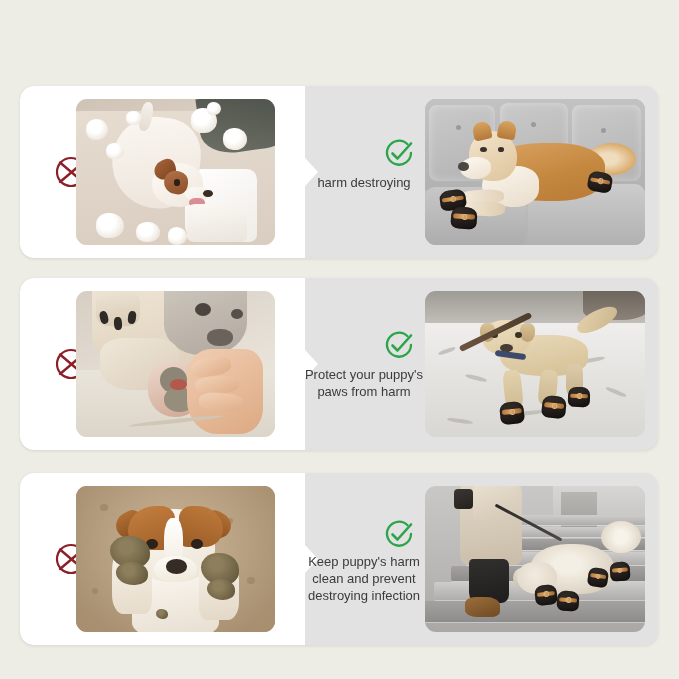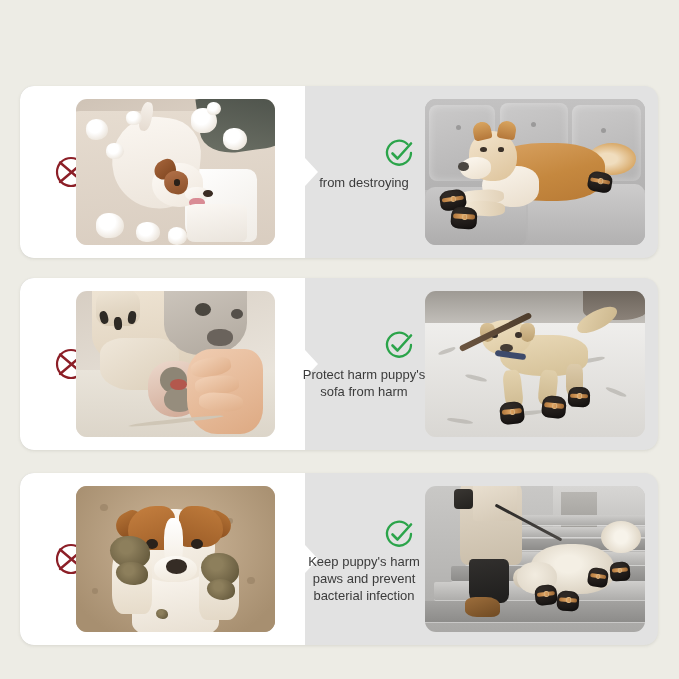--- a/index.html
+++ b/index.html
@@ -432,21 +432,21 @@
     <div class="arrow-notch"></div>
 
     <div class="mid">
       <div class="check-badge">
         <svg width="34" height="34" viewBox="0 0 34 34">
           <path d="M25.5 8.2 A12 12 0 1 0 29 17" fill="none" stroke="#2ba44a" stroke-width="2.3" stroke-linecap="round"></path>
           <polyline points="10.5,17.5 15.5,22.5 29,7.5" fill="none" stroke="#2ba44a" stroke-width="2.6" stroke-linecap="round" stroke-linejoin="round"></polyline>
         </svg>
       </div>
       <div class="mid-text">
-        <div>from destroying</div>
+        <div>harm destroying</div>
       </div>
     </div>
 
     <div class="photo-right">
       <div class="scene s1R">
         <div class="el back"></div>
         <div class="el cush c1"></div>
           <div class="el cush c2"></div>
           <div class="el cush c3"></div>
         <div class="el tuft t1"></div>
@@ -523,22 +523,22 @@
     <div class="arrow-notch"></div>
 
     <div class="mid">
       <div class="check-badge">
         <svg width="34" height="34" viewBox="0 0 34 34">
           <path d="M25.5 8.2 A12 12 0 1 0 29 17" fill="none" stroke="#2ba44a" stroke-width="2.3" stroke-linecap="round"></path>
           <polyline points="10.5,17.5 15.5,22.5 29,7.5" fill="none" stroke="#2ba44a" stroke-width="2.6" stroke-linecap="round" stroke-linejoin="round"></polyline>
         </svg>
       </div>
       <div class="mid-text">
-        <div>Protect harm puppy's</div>
-        <div>sofa from harm</div>
+        <div>Protect your puppy's</div>
+        <div>paws from harm</div>
       </div>
     </div>
 
     <div class="photo-right">
       <div class="scene s2R">
         <div class="el snowtop"></div>
         <div class="el bush"></div>
         <div class="el snowfield"></div>
         <div class="el spk p1"></div>
           <div class="el spk p2"></div>
@@ -619,22 +619,22 @@
 
     <div class="mid">
       <div class="check-badge">
         <svg width="34" height="34" viewBox="0 0 34 34">
           <path d="M25.5 8.2 A12 12 0 1 0 29 17" fill="none" stroke="#2ba44a" stroke-width="2.3" stroke-linecap="round"></path>
           <polyline points="10.5,17.5 15.5,22.5 29,7.5" fill="none" stroke="#2ba44a" stroke-width="2.6" stroke-linecap="round" stroke-linejoin="round"></polyline>
         </svg>
       </div>
       <div class="mid-text">
         <div>Keep puppy's harm</div>
-        <div>paws and prevent</div>
-        <div>bacterial infection</div>
+        <div>clean and prevent</div>
+        <div>destroying infection</div>
       </div>
     </div>
 
     <div class="photo-right">
       <div class="scene s3R">
         <div class="el sky"></div>
         <div class="el bldg"></div>
         <div class="el step st1"></div>
         <div class="el step st2"></div>
         <div class="el step st3 dark"></div>

